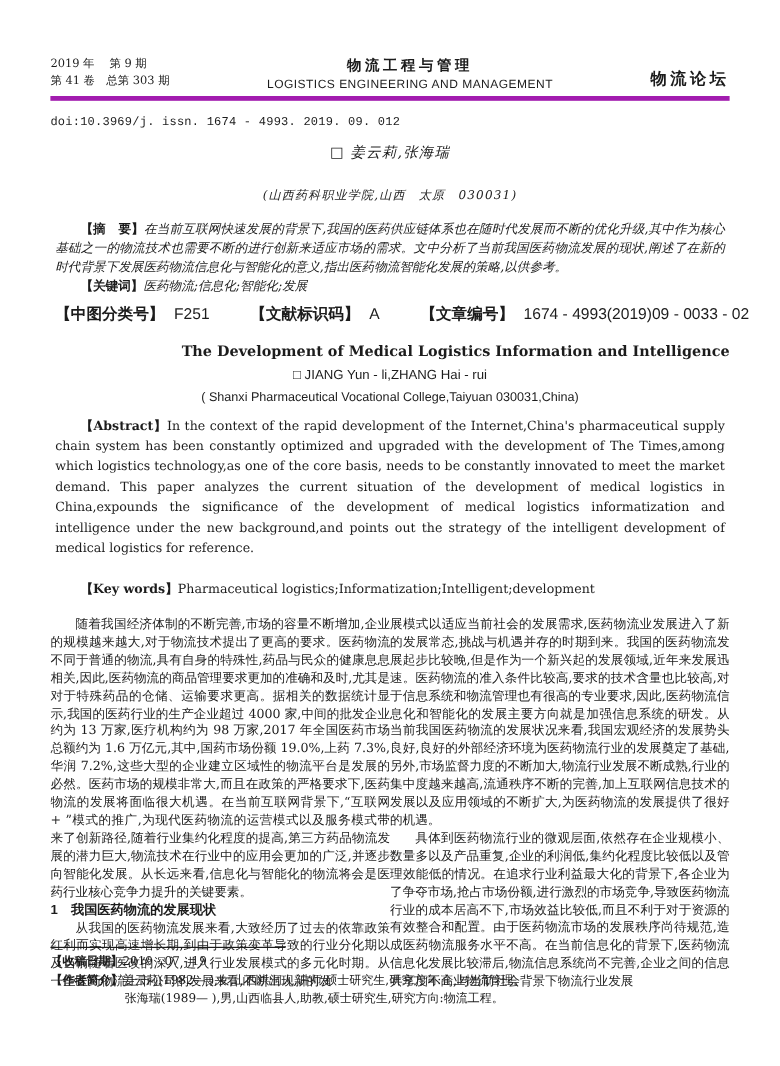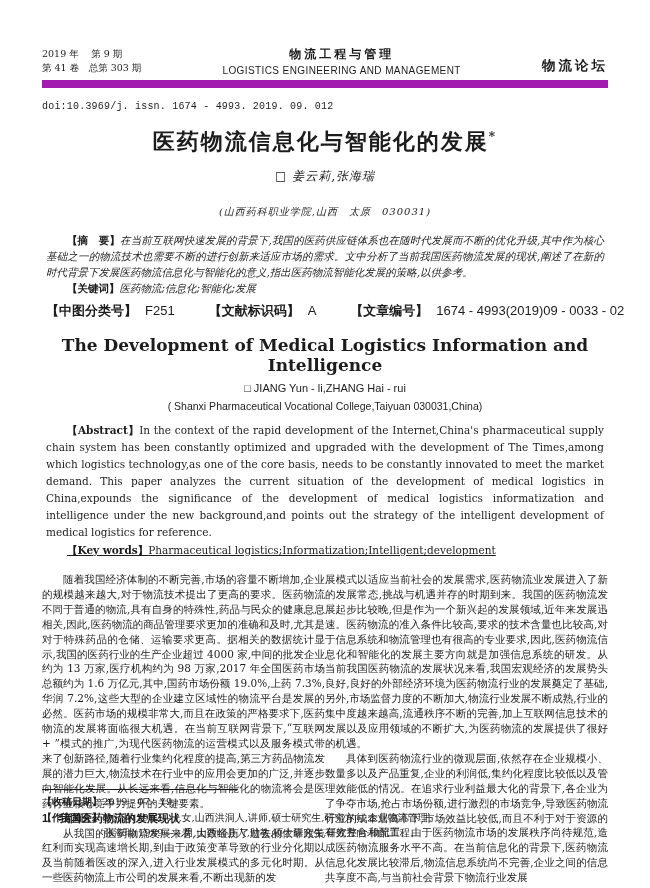--- a/index.html
+++ b/index.html
@@ -11,21 +11,21 @@
     background:#ffffff;
     color:#1c1c1c;
     font-family:"DejaVu Serif", serif;
     overflow:hidden;
   }
   .content { padding:46px 42px 0 42px; }
 
   
   .jheader {
     display:flex; justify-content:space-between; align-items:flex-end;
-    border-bottom:8px solid #a21caf; padding-bottom:4px;
+    border-bottom:4px solid #a21caf; padding-bottom:4px;
   }
   .jh-left { font-size:9.5px; line-height:1.55; white-space:nowrap; }
   .jh-center { text-align:center; flex:1; }
   .jh-name-cn { font-size:12px; font-weight:bold; letter-spacing:3px; font-family:"Liberation Sans", sans-serif; }
   .jh-name-en { font-size:10px; margin-top:2px; font-family:"Liberation Sans", sans-serif; letter-spacing:0.4px; }
   .jh-right { font-size:13.5px; font-weight:bold; letter-spacing:3px; white-space:nowrap; padding-bottom:1px; }
 
   .doi-line { margin-top:13px; font-size:10px; font-family:Liberation Mono, monospace; letter-spacing:0.2px; }
 
   
@@ -37,27 +37,27 @@
   
   .cn-abs { margin-top:13px; padding:0 4px; }
   .cn-abs p { font-size:10.5px; line-height:16px; text-align:justify; font-style:italic; }
   .cn-abs .lbl { font-style:normal; font-weight:bold; font-family:"Liberation Sans", sans-serif; }
   .cn-abs .indent { text-indent:2em; }
   .meta-row { display:flex; margin-top:6px; font-size:13px; font-family:"Liberation Sans", sans-serif; padding:0 4px; }
   .meta-row .pair { margin-right:34px; white-space:nowrap; }
   .meta-row .lbl { font-weight:bold; margin-right:8px; }
 
   
-  .en-title { margin-top:15px; text-align:center; font-size:17px; font-weight:bold; }
+  .en-title { margin-top:15px; text-align:right; font-size:12px; font-weight:bold; }
   .en-authors { margin-top:7px; text-align:center; font-size:11px; font-family:"Liberation Sans", sans-serif; }
   .en-affil { margin-top:6px; text-align:center; font-size:10.5px; font-family:"Liberation Sans", sans-serif; }
   .en-abs { margin-top:10px; padding:0 4px; }
   .en-abs p { font-size:10.5px; line-height:17px; text-align:justify; text-indent:2em; }
   .en-abs .lbl { font-weight:bold; }
-  .en-keywords { margin-top:1px;text-decoration:underline; }
+  .en-keywords { margin-top:17px; }
 
   
   .columns { display:flex; margin-top:13px; height:314px; overflow:hidden; }
   .col { flex:1; font-size:10.5px; line-height:14.9px; text-align:justify; }
   .col p { text-indent:2em; }
   .col p.no-indent { text-indent:0; }
   .col h3 { font-size:11px; font-weight:bold; line-height:15px; font-family:"Liberation Sans", sans-serif; }
 
   
   .footnote { position:absolute; left:42px; right:42px; top:789px; }
@@ -79,21 +79,20 @@
       </div>
       <div class="jh-center">
         <div class="jh-name-cn">物流工程与管理</div>
         <div class="jh-name-en">LOGISTICS ENGINEERING AND MANAGEMENT</div>
       </div>
       <div class="jh-right">物流论坛</div>
     </div>
 
     <div class="doi-line">doi:10.3969/j. issn. 1674 - 4993. 2019. 09. 012</div>
 
-    <h1 class="title"><span>医药物流信息化与智能化的发展</span><sup>*</sup></h1>
     <div class="authors">□ 姜云莉,张海瑞</div>
     <div class="affil">(山西药科职业学院,山西　太原　030031)</div>
 
     <div class="cn-abs">
       <p class="indent"><span class="lbl">【摘　要】</span><span>在当前互联网快速发展的背景下,我国的医药供应链体系也在随时代发展而不断的优化升级,其中作为核心基础之一的物流技术也需要不断的进行创新来适应市场的需求。文中分析了当前我国医药物流发展的现状,阐述了在新的时代背景下发展医药物流信息化与智能化的意义,指出医药物流智能化发展的策略,以供参考。</span></p>
       <p class="indent"><span class="lbl">【关键词】</span><span>医药物流;信息化;智能化;发展</span></p>
     </div>
 
     <div class="meta-row">
       <span class="pair"><span class="lbl">【中图分类号】</span><span>F251</span></span>

